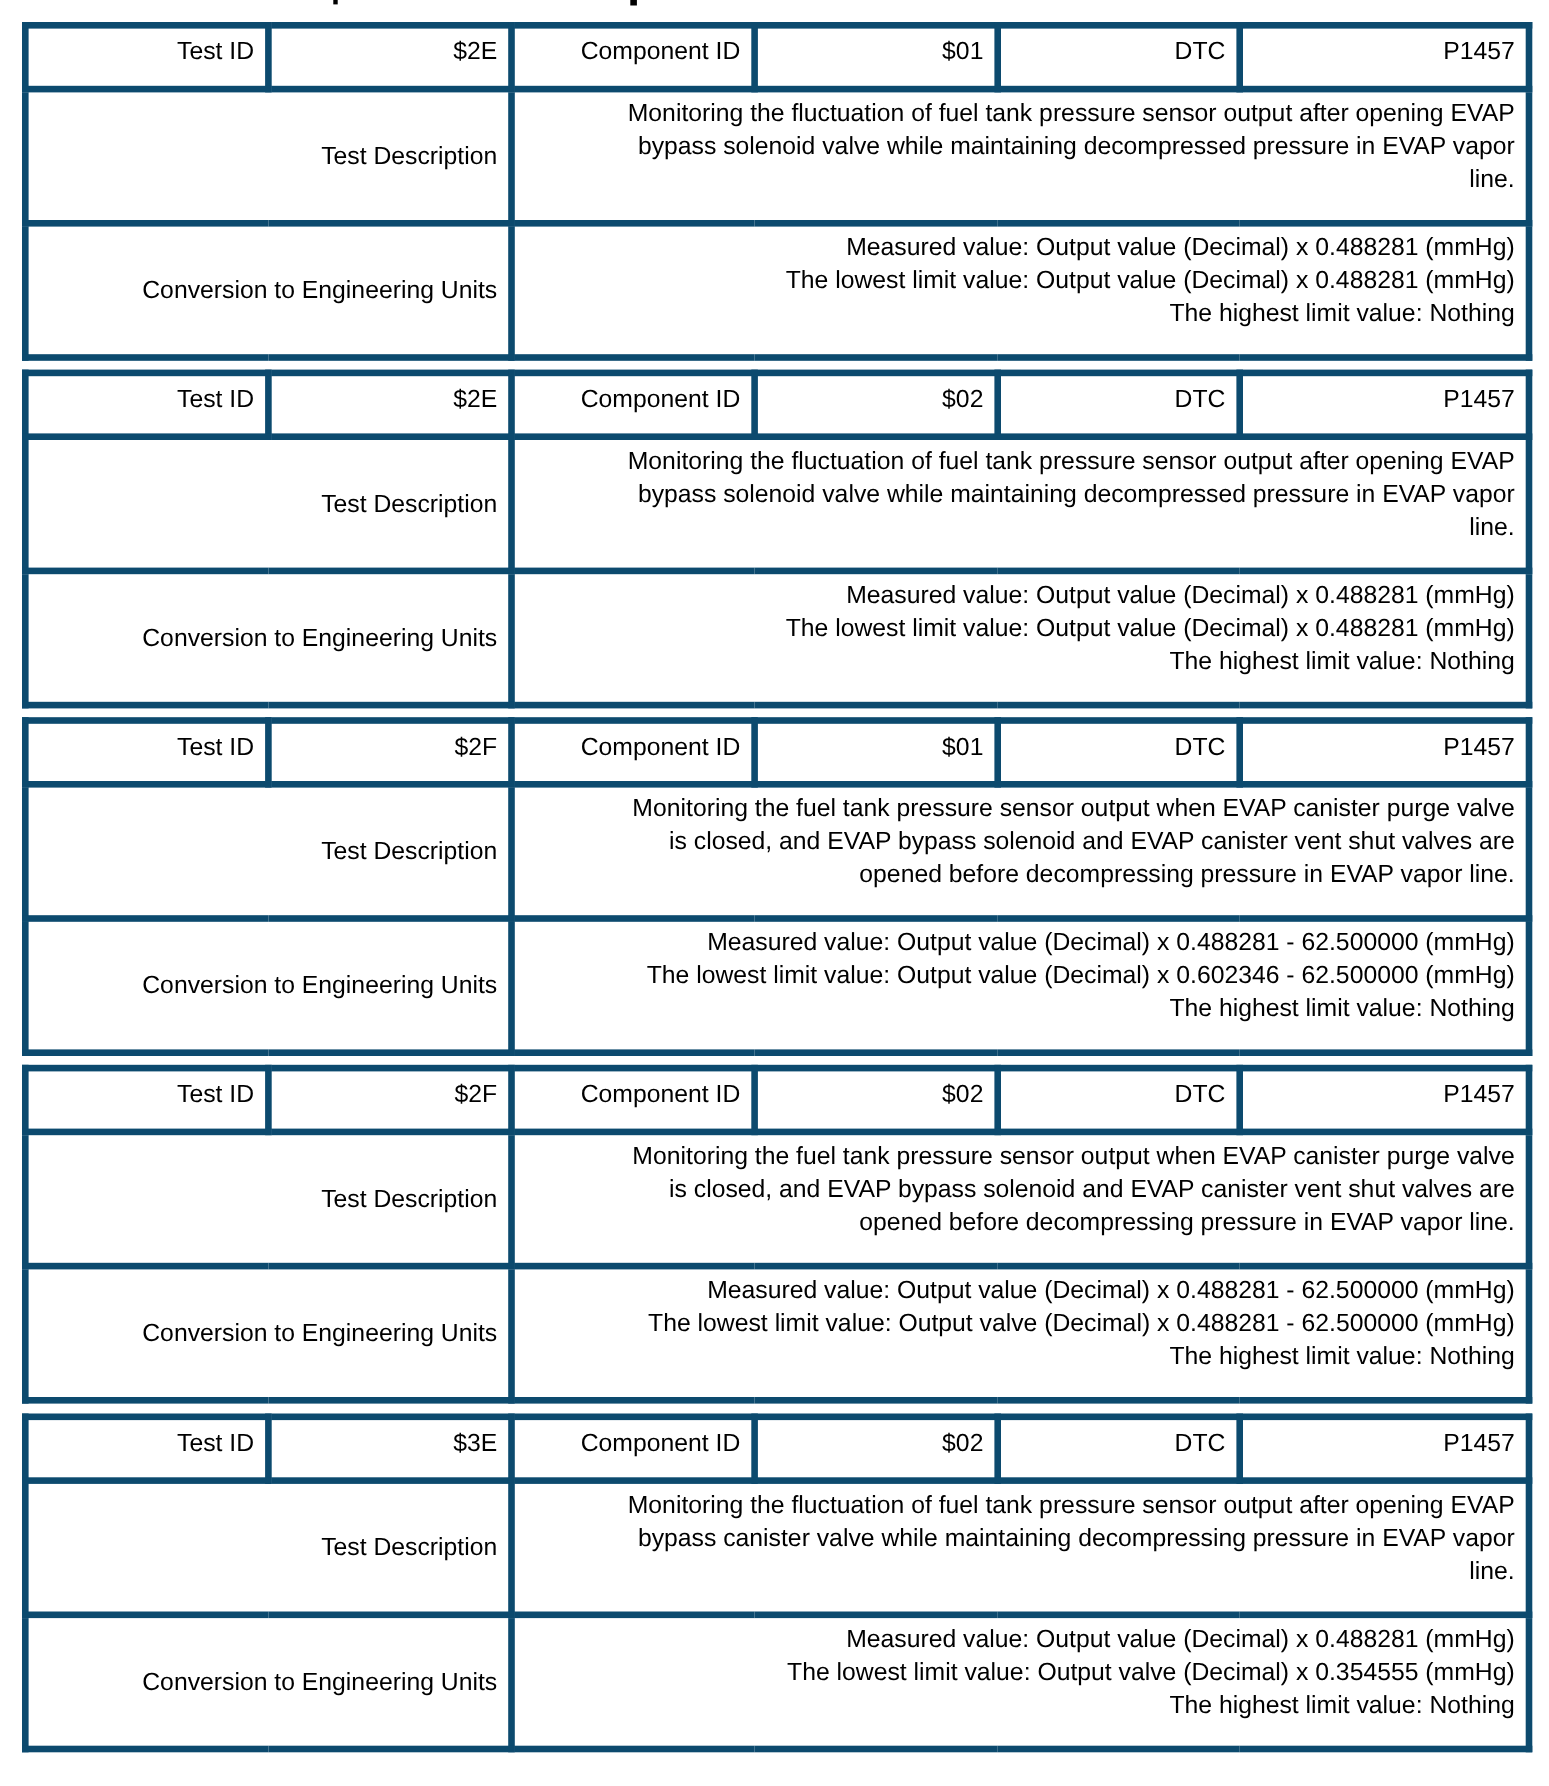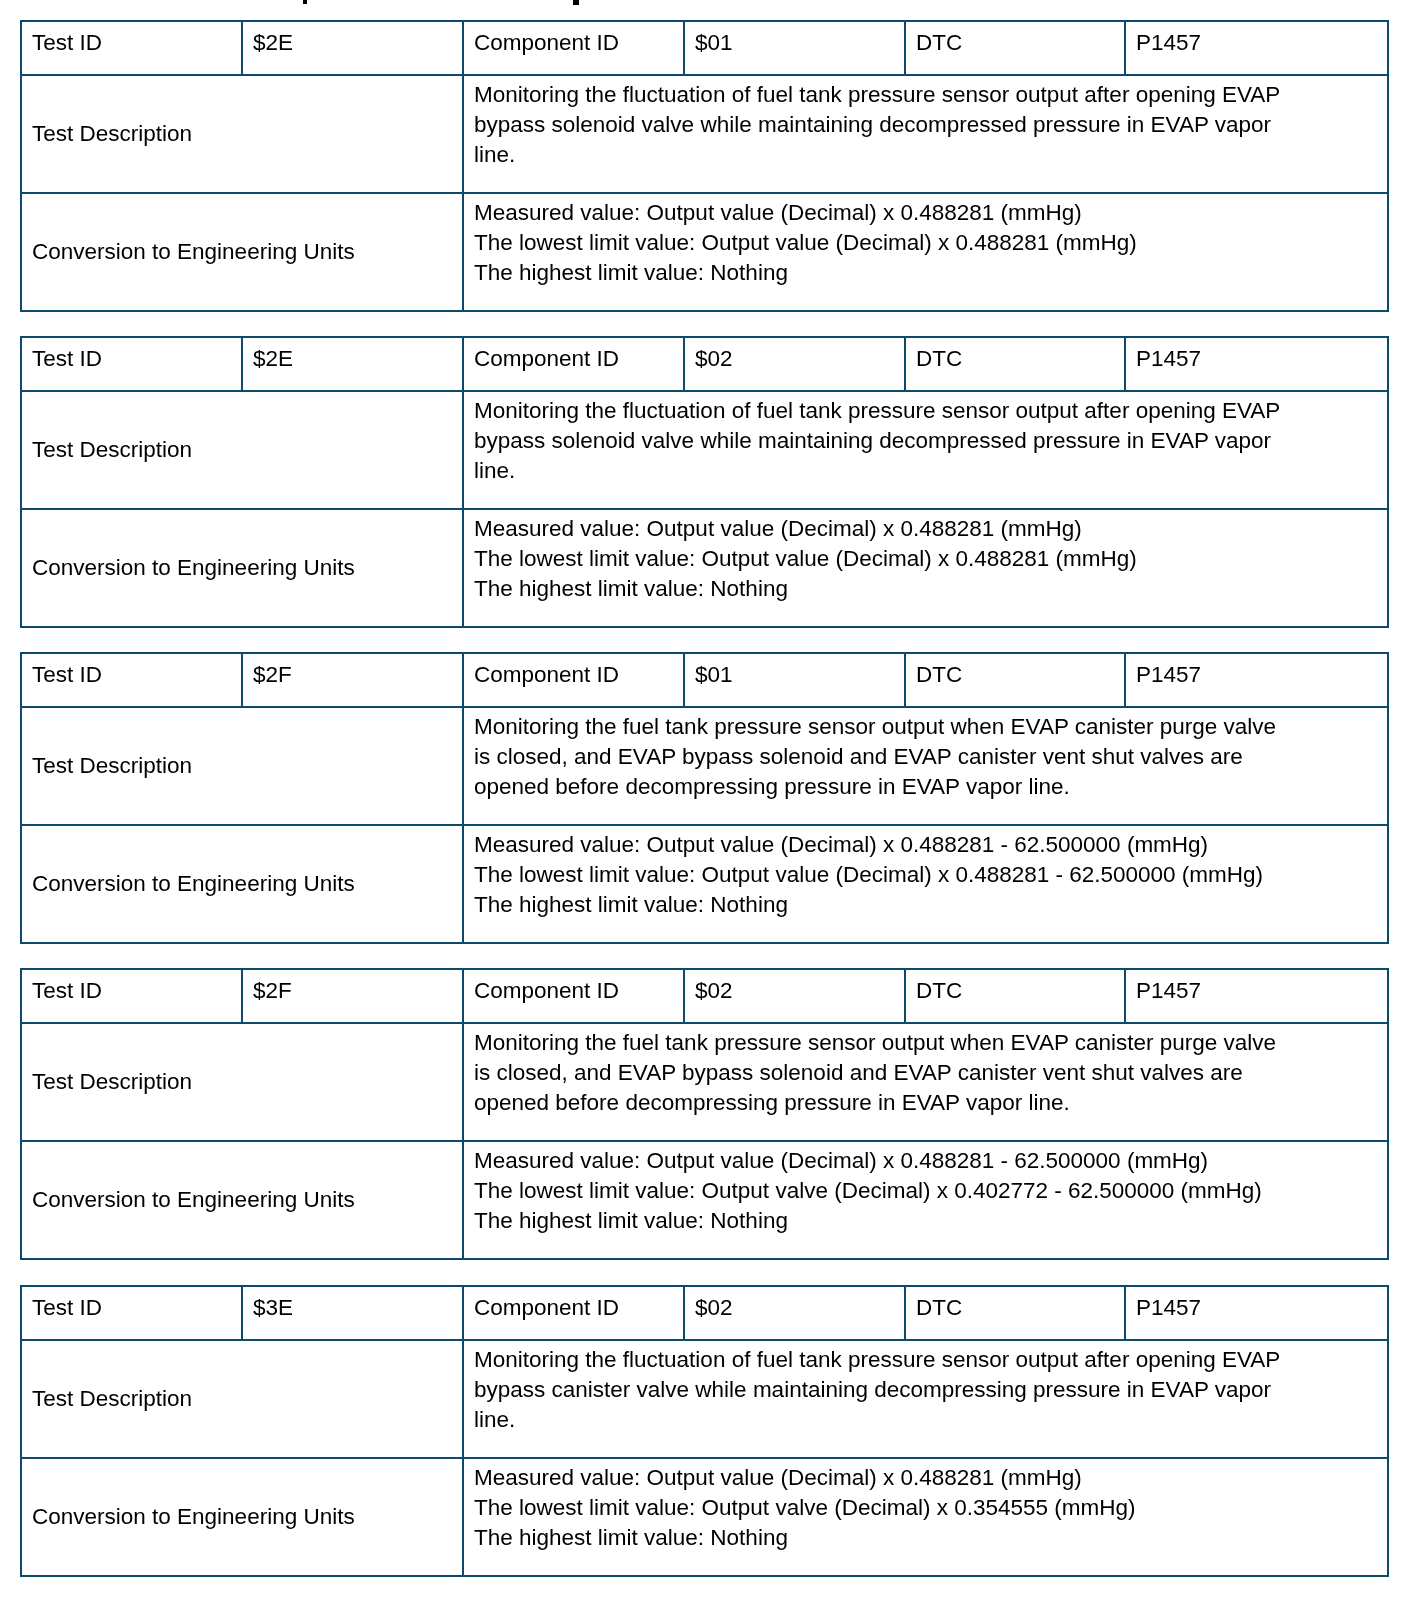--- a/index.html
+++ b/index.html
@@ -30,25 +30,26 @@
     .spec-table {
       position: absolute;
       left: 20px;
       width: 1367px;
       border-collapse: collapse;
       table-layout: fixed;
       font-size: 22.5px;
       line-height: 30px;
     }
     .spec-table td {
-      border: 2px solid #0c4a6e;
+      border: 6px solid #0c4a6e;
       padding: 0 10px;
       vertical-align: middle;
       white-space: nowrap;
       overflow: hidden;
+      text-align: right;
     }
     .spec-table tr.hdr td {
       height: 46px;
       vertical-align: top;
       padding-top: 6px;
     }
     .spec-table tr.desc td,
     .spec-table tr.conv td {
       height: 106px;
     }
@@ -169,21 +170,21 @@
     <td colspan="4" class="multiline">
       <span class="line">Monitoring the fuel tank pressure sensor output when EVAP canister purge valve</span>
       <span class="line">is closed, and EVAP bypass solenoid and EVAP canister vent shut valves are</span>
       <span class="line">opened before decompressing pressure in EVAP vapor line.</span>
     </td>
   </tr>
   <tr class="conv">
     <td colspan="2">Conversion to Engineering Units</td>
     <td colspan="4" class="multiline">
       <span class="line">Measured value: Output value (Decimal) x 0.488281 - 62.500000 (mmHg)</span>
-      <span class="line">The lowest limit value: Output value (Decimal) x 0.488281 - 62.500000 (mmHg)</span>
+      <span class="line">The lowest limit value: Output value (Decimal) x 0.602346 - 62.500000 (mmHg)</span>
       <span class="line">The highest limit value: Nothing</span>
     </td>
   </tr>
 </tbody>
   </table>
 
 <table class="spec-table" style="top:968px;">
   <colgroup>
     <col style="width:221px">
       <col style="width:221px">
@@ -206,21 +207,21 @@
     <td colspan="4" class="multiline">
       <span class="line">Monitoring the fuel tank pressure sensor output when EVAP canister purge valve</span>
       <span class="line">is closed, and EVAP bypass solenoid and EVAP canister vent shut valves are</span>
       <span class="line">opened before decompressing pressure in EVAP vapor line.</span>
     </td>
   </tr>
   <tr class="conv">
     <td colspan="2">Conversion to Engineering Units</td>
     <td colspan="4" class="multiline">
       <span class="line">Measured value: Output value (Decimal) x 0.488281 - 62.500000 (mmHg)</span>
-      <span class="line">The lowest limit value: Output valve (Decimal) x 0.402772 - 62.500000 (mmHg)</span>
+      <span class="line">The lowest limit value: Output valve (Decimal) x 0.488281 - 62.500000 (mmHg)</span>
       <span class="line">The highest limit value: Nothing</span>
     </td>
   </tr>
 </tbody>
   </table>
 
 <table class="spec-table" style="top:1285px;">
   <colgroup>
     <col style="width:221px">
       <col style="width:221px">

